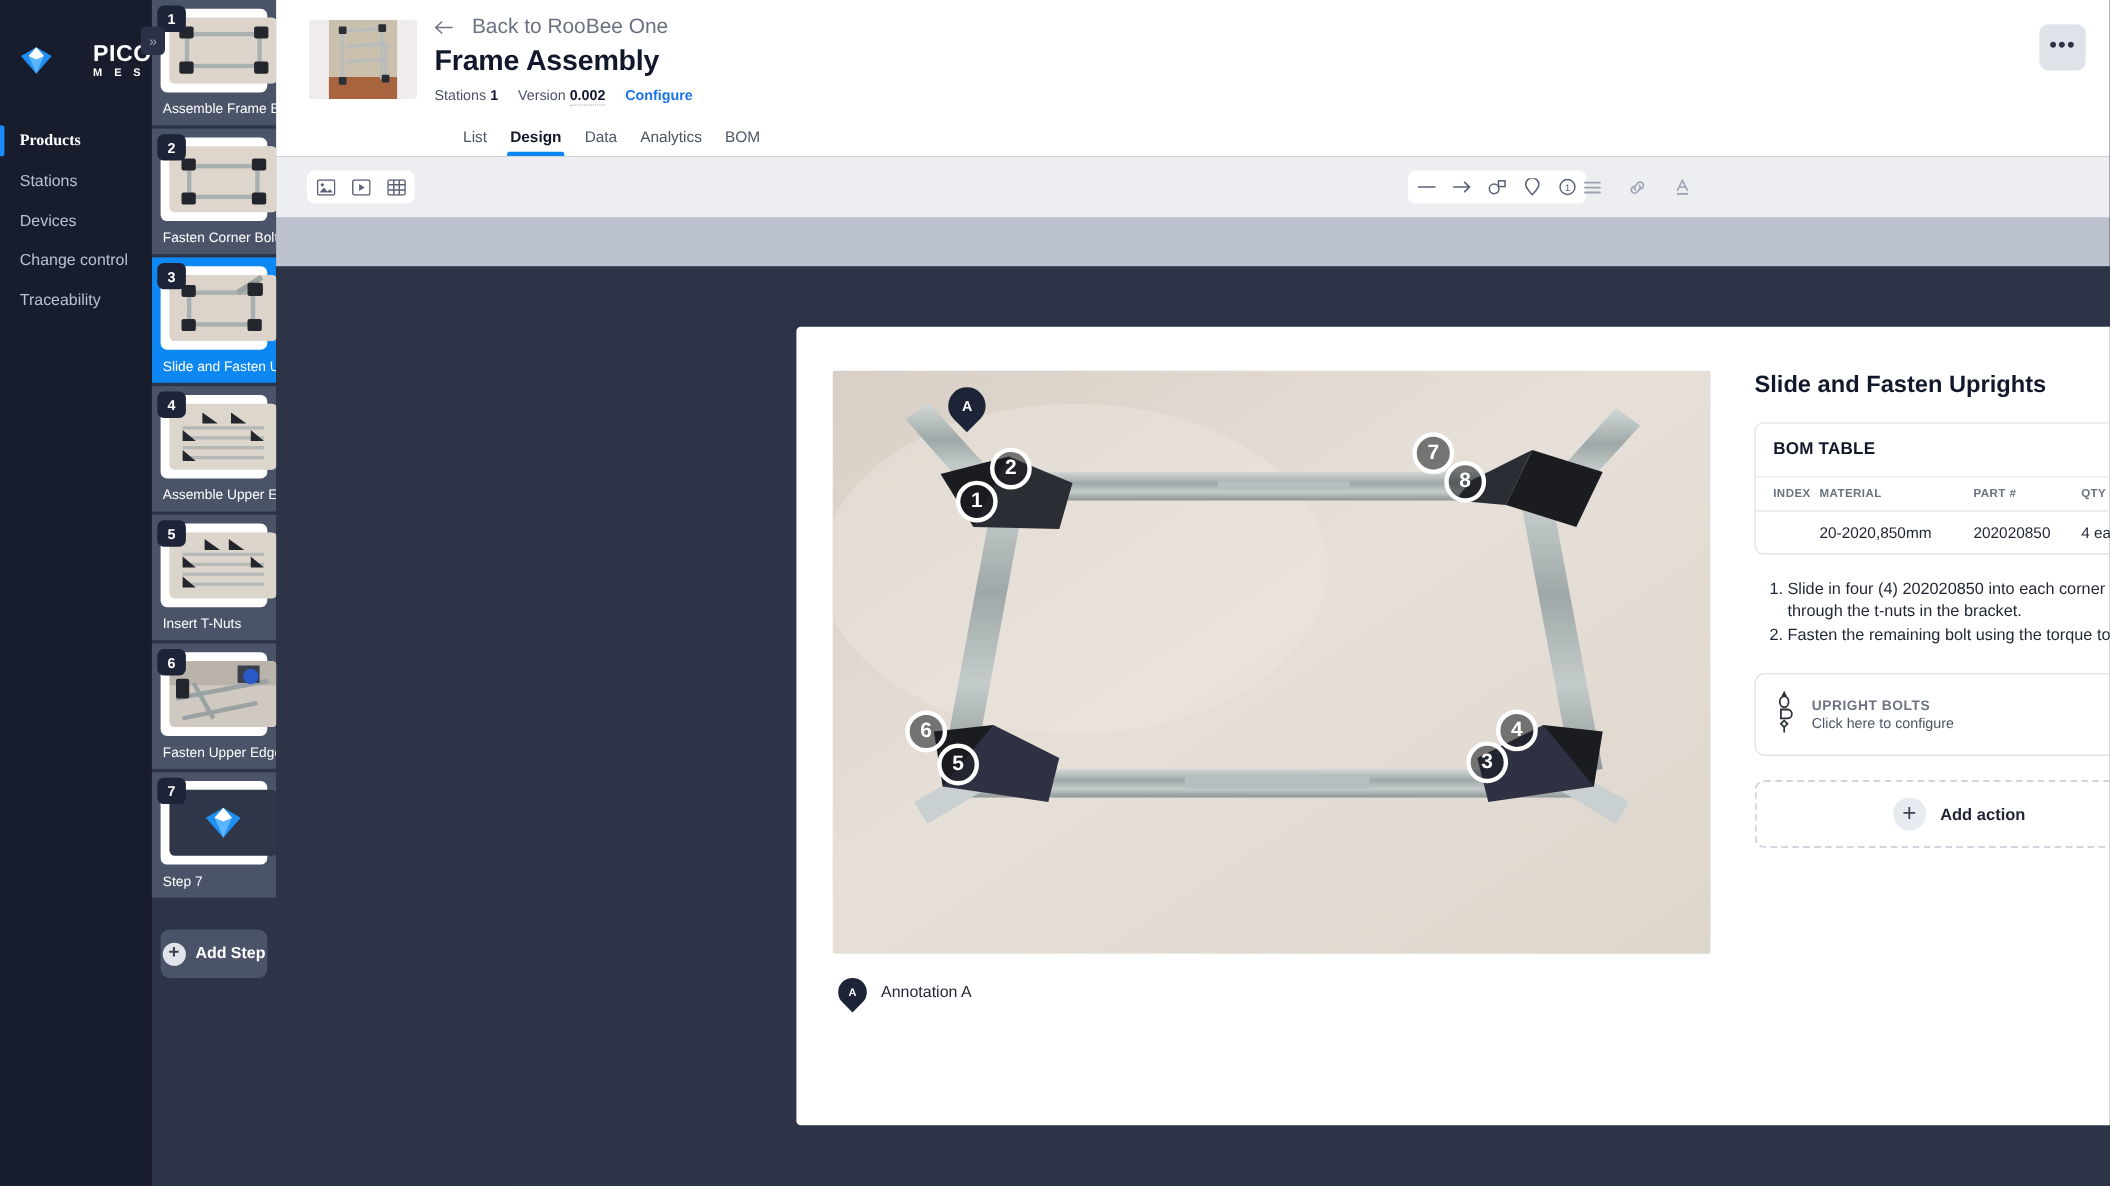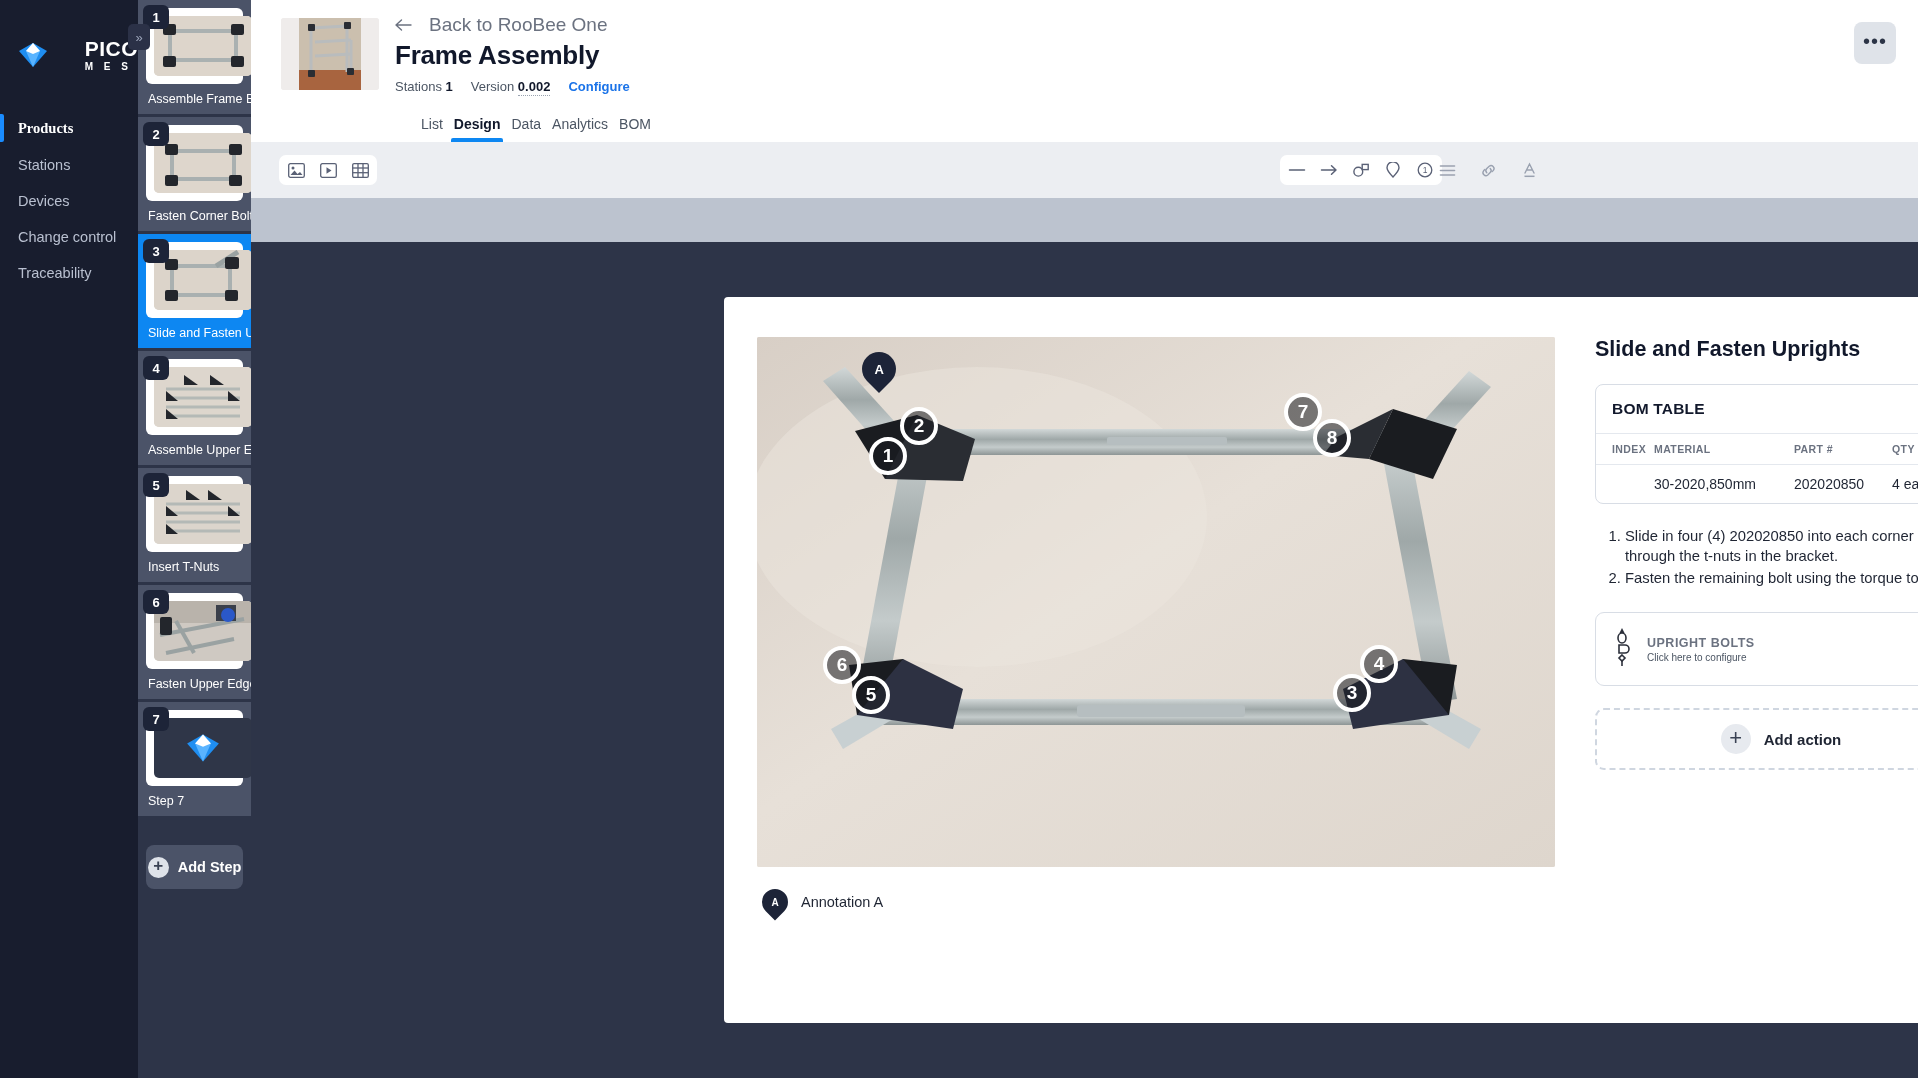--- a/index.html
+++ b/index.html
@@ -104,21 +104,21 @@
   .head-info { margin: 14px 0 0 16px; }
   .backlink {
     display: flex; align-items: center; gap: 17px;
     color: #6b7280; font-size: 19px; cursor: pointer;
   }
   .page-title { font-size: 26px; font-weight: bold; color: #11182b; margin-top: 4px; letter-spacing: -0.2px;}
   .meta-row { display: flex; align-items: center; gap: 18px; margin-top: 8px; font-size: 13px; color: #4b5563; }
   .meta-row b { color: #11182b; }
   .meta-ver { border-bottom: 1px dotted #9aa3b0; padding-bottom: 1px; }
   .meta-config { color: #1a73e8; font-weight: bold; cursor: pointer; }
-  .tabs { position: absolute; left: 170px; bottom: 0; display: flex; gap: 11px; }
+  .tabs { position: absolute; left: 170px; bottom: 0; display: flex; gap: 21px; }
   .tab {
     font-size: 14px; color: #4b5563; padding-bottom: 10px;
     cursor: pointer; position: relative;
   }
   .tab.active { color: #11182b; font-weight: bold; }
   .tab.active::after {
     content:""; position:absolute; left:-3px; right:-3px; bottom:0;
     height: 4px; background:#0d87f2; border-radius: 2px 2px 0 0;
   }
   .more-btn {
@@ -201,21 +201,21 @@
   .col-index { padding-left: 16px !important; width: 58px; }
   .col-mat { width: 140px; }
   .col-part { width: 98px; }
   .instructions { margin: 22px 0 0 0; padding-left: 30px; }
   .instructions li { font-size: 14.8px; color: #1f2533; line-height: 1.36; margin-bottom: 2px; }
   .action-card {
     margin-top: 24px; border: 1px solid #d8dde5; border-radius: 9px;
     padding: 14px 18px; display: flex; align-items: center; gap: 17px; cursor: pointer;
   }
   .action-title { font-size: 12.5px; font-weight: bold; color: #6b7280; letter-spacing: 0.5px; }
-  .action-sub { font-size: 10px; color: #4b5563; margin-top: 2px; }
+  .action-sub { font-size: 13px; color: #4b5563; margin-top: 2px; }
   .add-action {
     margin-top: 22px; border: 2px dashed #cfd6e0; border-radius: 9px;
     height: 62px; display: flex; align-items: center; justify-content: center;
     gap: 13px; cursor: pointer;
   }
   .add-action .plus-circle { width: 30px; height: 30px; font-size: 22px; background:#e7eaef; }
   .add-action-label { font-size: 15px; font-weight: bold; color: #1f2533; }
 </style>
 </head>
 <body>
@@ -655,21 +655,21 @@
                   <tr>
                     <th class="col-index">INDEX</th>
                     <th class="col-mat">MATERIAL</th>
                     <th class="col-part">PART #</th>
                     <th>QTY</th>
                   </tr>
                 </thead>
                 <tbody>
                   <tr>
                     <td class="col-index"></td>
-                    <td class="col-mat">30-2020,850mm</td>
+                    <td class="col-mat">20-2020,850mm</td>
                     <td class="col-part">202020850</td>
                     <td>4 ea</td>
                   </tr>
                 </tbody>
               </table>
             </div>
 
             <ol class="instructions">
               <li>Slide in four (4) 202020850 into each corner through the t-nuts in the bracket.</li>
               <li>Fasten the remaining bolt using the torque tool.</li>

